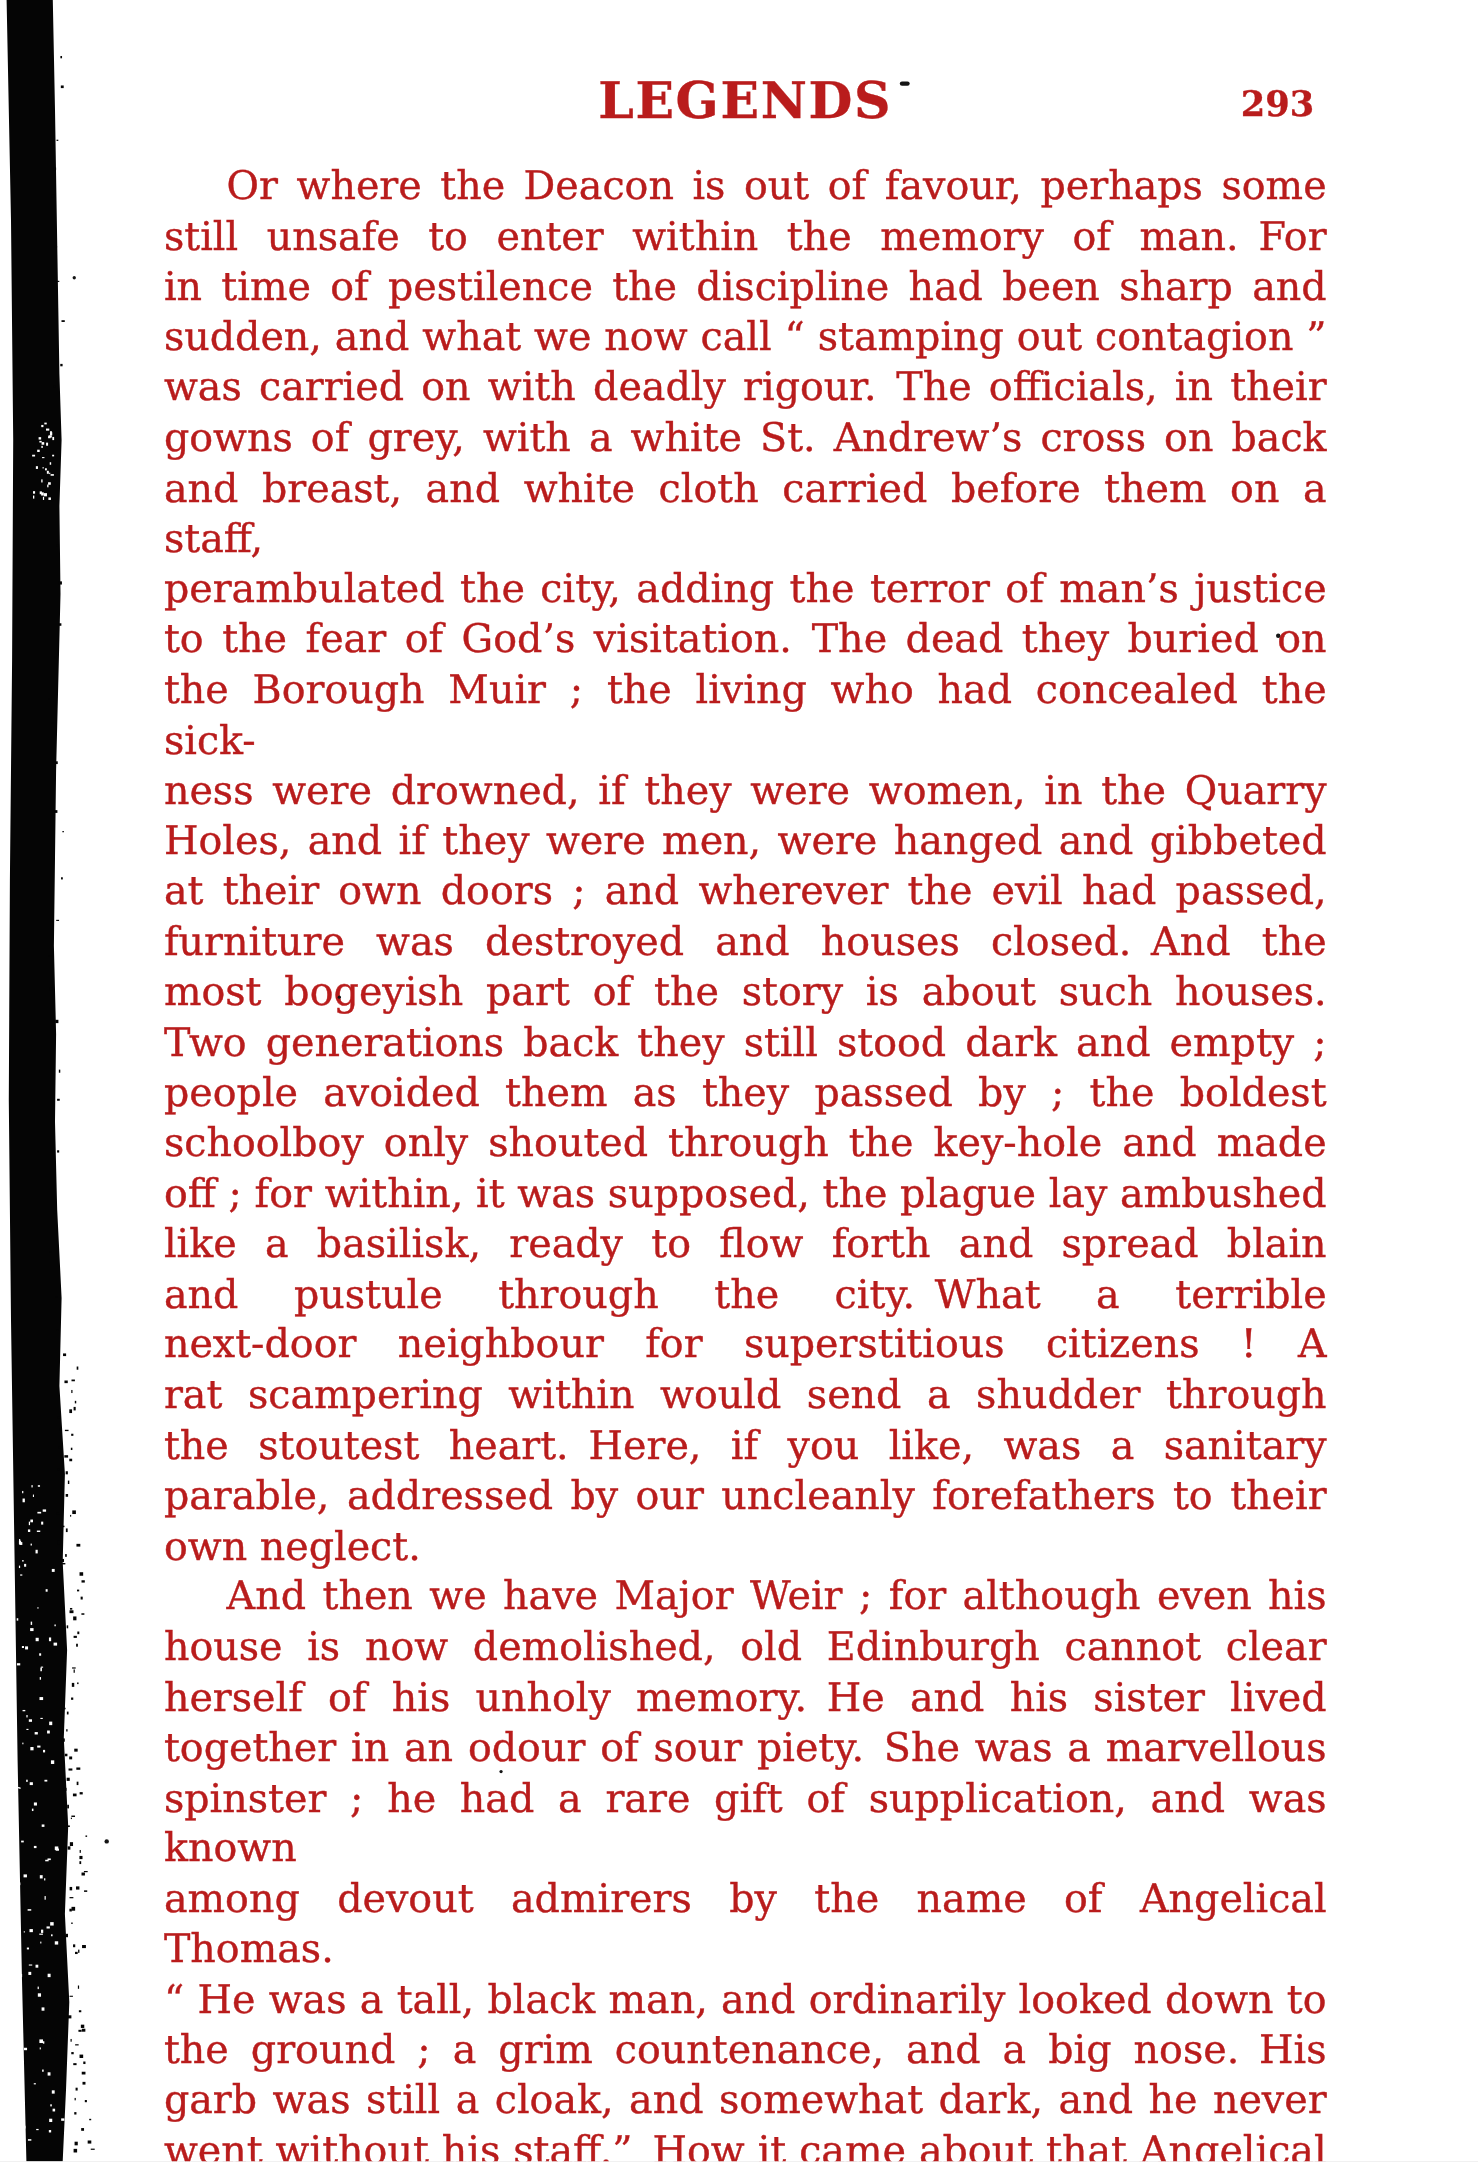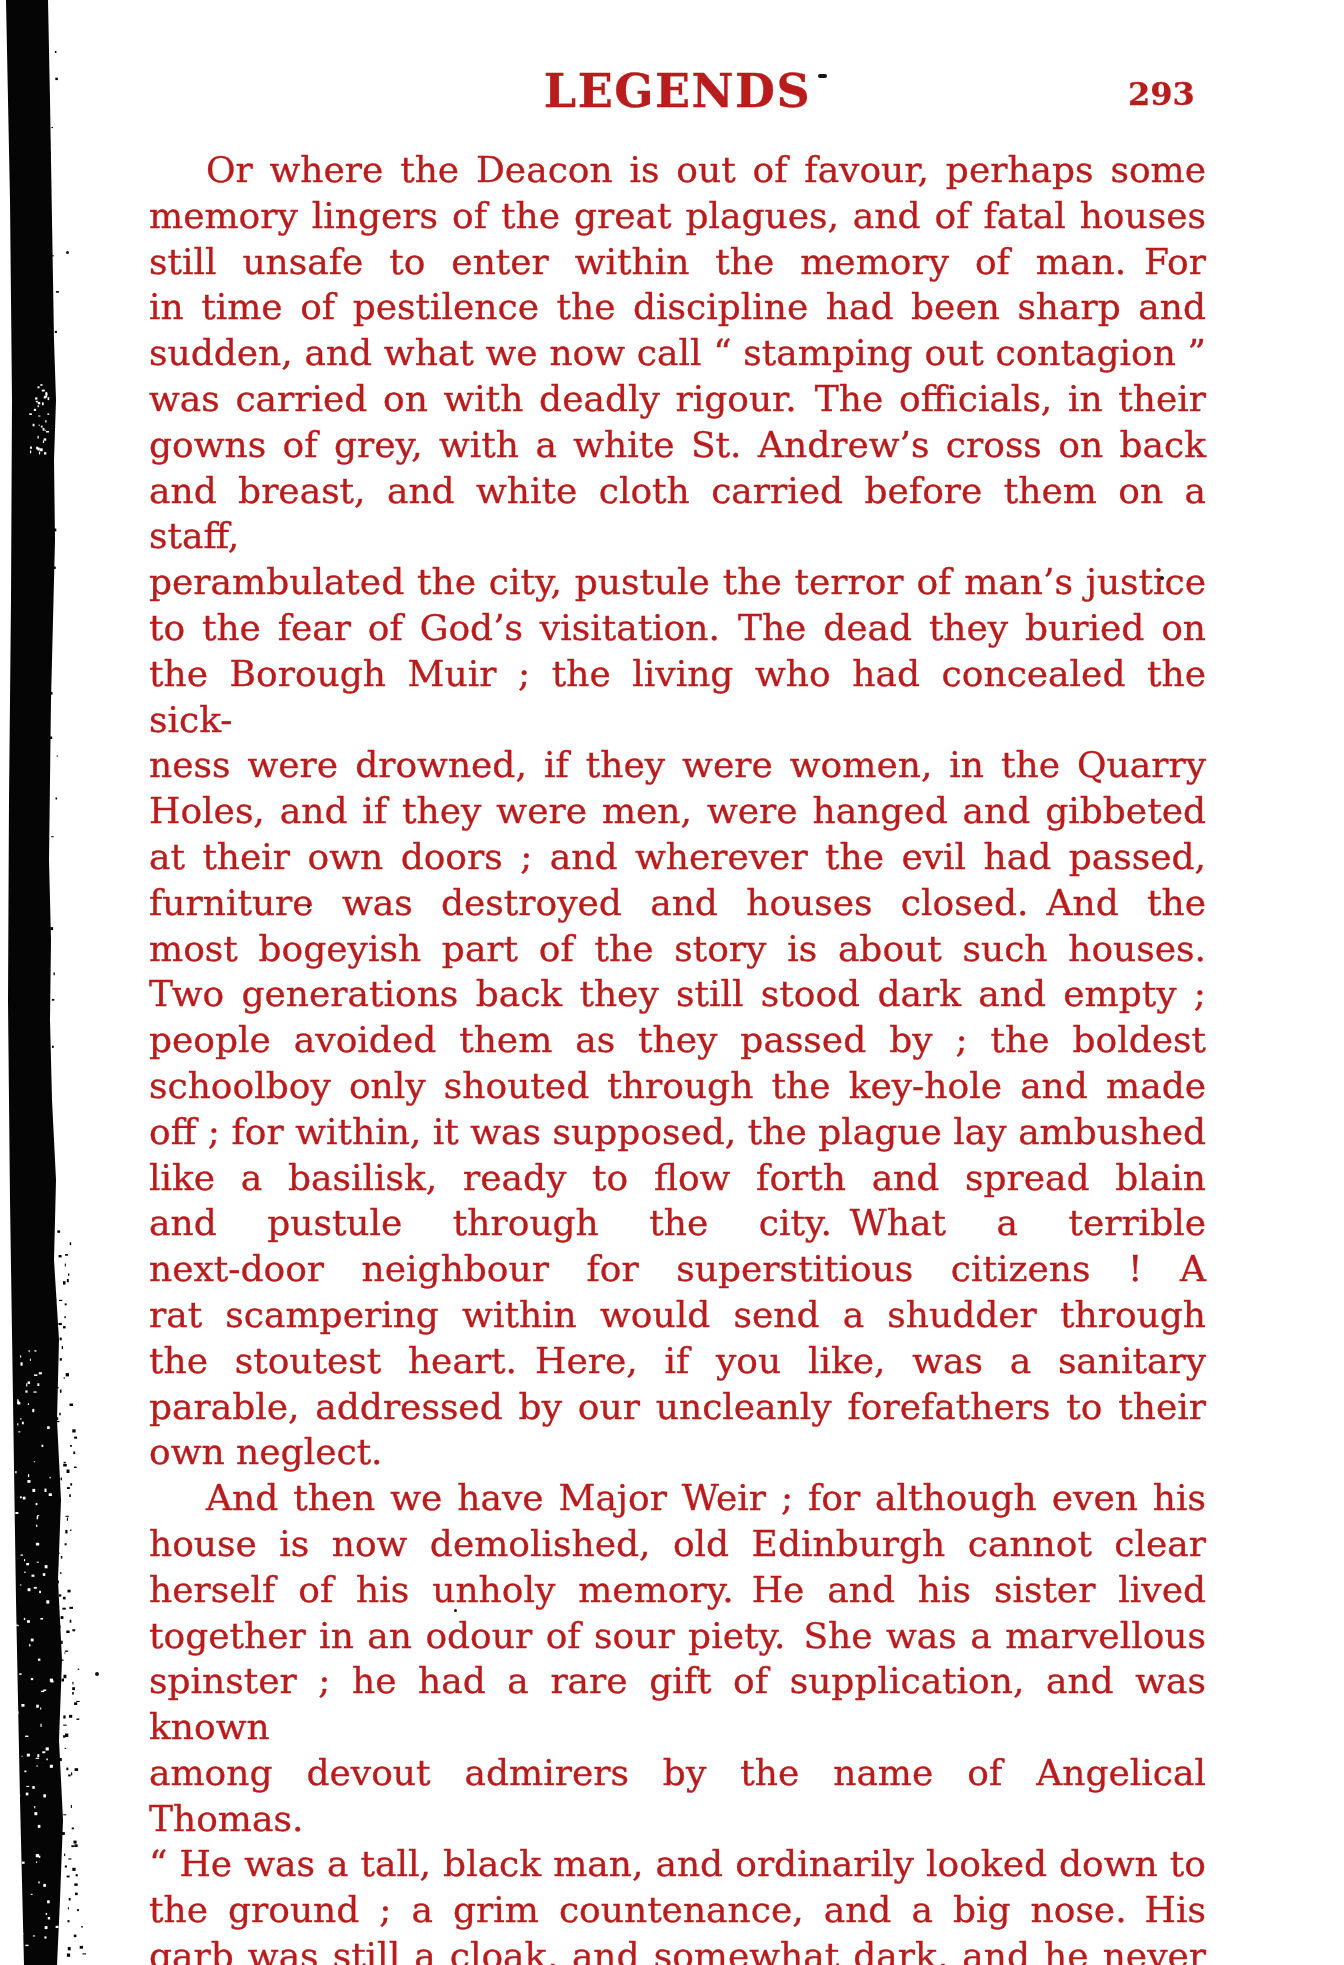--- a/index.html
+++ b/index.html
@@ -346,28 +346,27 @@
         <rect x="37.8" y="401.9" width="2.4" height="2.4" fill="#ffffff"></rect>
       </g>
   </svg>
 
   <div class="running-head">LEGENDS</div>
 
   <div class="page-number">293</div>
 
   <div class="textblock" id="textblock">
       <div class="line indent">Or where the Deacon is out of favour, perhaps some</div>
-      <div class="line">memory lingers of the great plagues, and of fatal houses</div>
       <div class="line">still unsafe to enter within the memory of man. For</div>
       <div class="line">in time of pestilence the discipline had been sharp and</div>
       <div class="line">sudden, and what we now call “ stamping out contagion ”</div>
       <div class="line">was carried on with deadly rigour. The officials, in their</div>
       <div class="line">gowns of grey, with a white St. Andrew’s cross on back</div>
       <div class="line">and breast, and white cloth carried before them on a staff,</div>
-      <div class="line">perambulated the city, pustule the terror of man’s justice</div>
+      <div class="line">perambulated the city, adding the terror of man’s justice</div>
       <div class="line">to the fear of God’s visitation. The dead they buried on</div>
       <div class="line">the Borough Muir ; the living who had concealed the sick-</div>
       <div class="line">ness were drowned, if they were women, in the Quarry</div>
       <div class="line">Holes, and if they were men, were hanged and gibbeted</div>
       <div class="line">at their own doors ; and wherever the evil had passed,</div>
       <div class="line">furniture was destroyed and houses closed. And the</div>
       <div class="line">most bogeyish part of the story is about such houses.</div>
       <div class="line">Two generations back they still stood dark and empty ;</div>
       <div class="line">people avoided them as they passed by ; the boldest</div>
       <div class="line">schoolboy only shouted through the key-hole and made</div>

